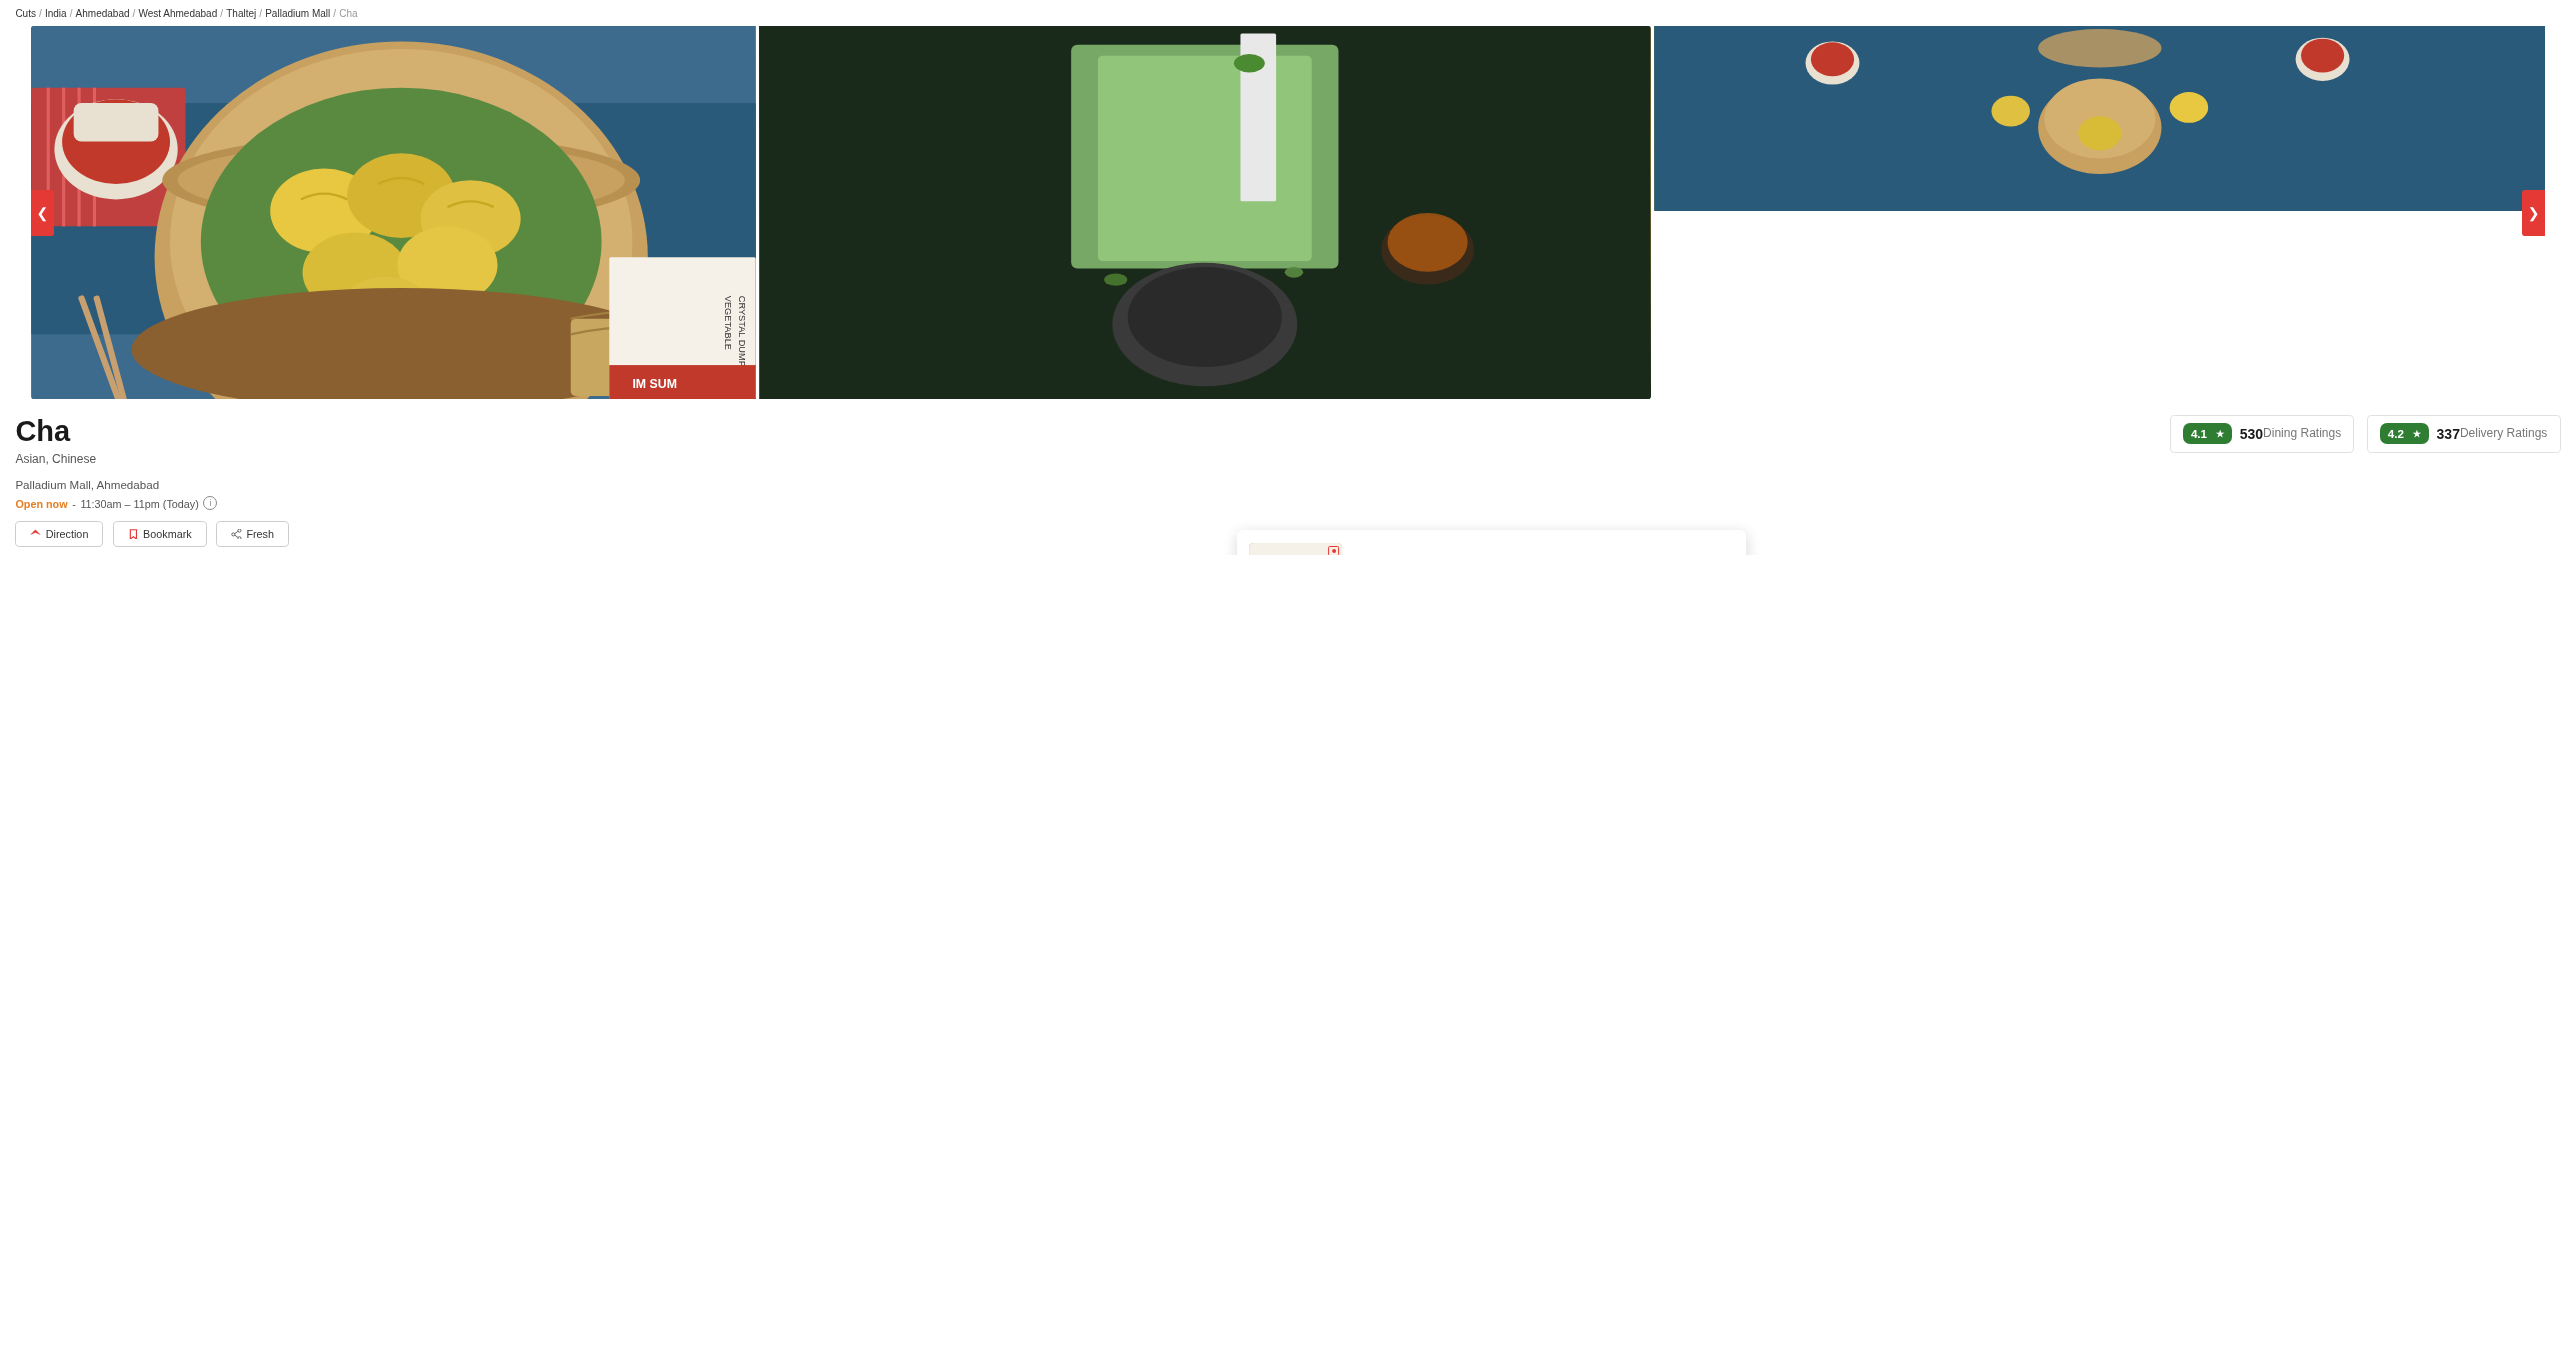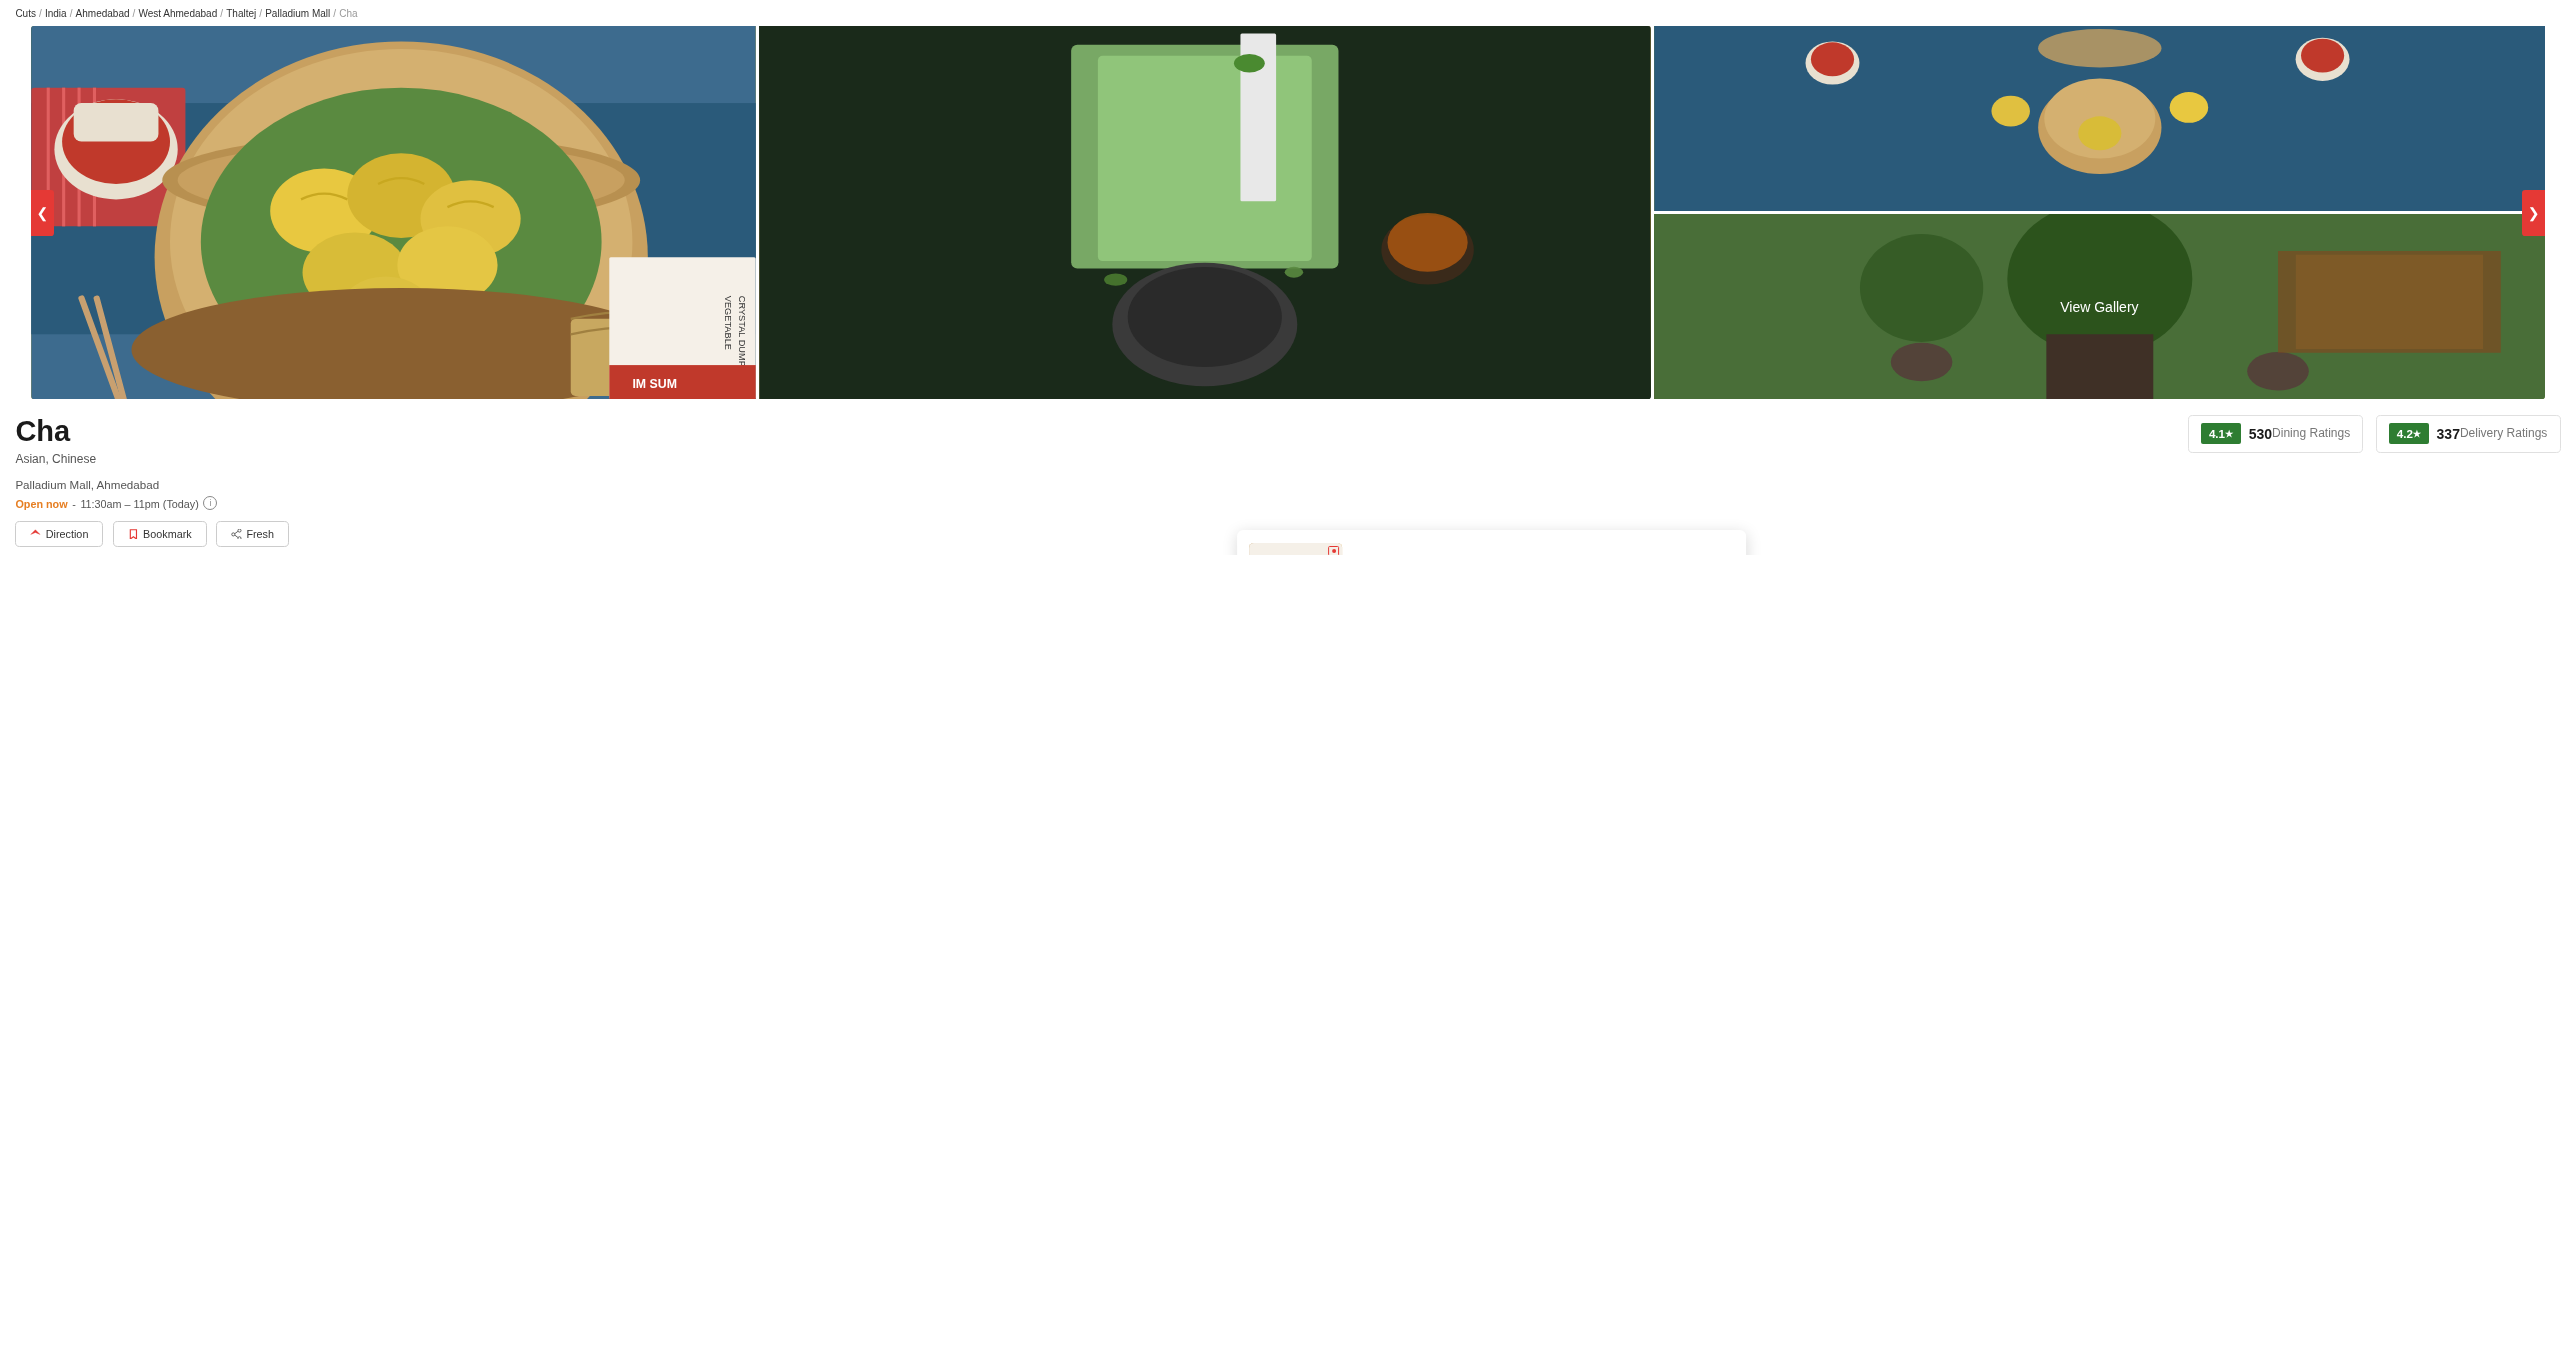--- a/index.html
+++ b/index.html
@@ -166,26 +166,26 @@
       gap: 7.7px;
       padding: 7.7px 12.3px;
       border: 0.8px solid #e0e0e0;
       border-radius: 4.6px;
       background: #fff;
     }
     .rating-badge {
       background: #2e7d32;
       color: white;
       padding: 3.9px 7.7px;
-      border-radius: 2px;
+      border-radius: 7px;
       font-size: 11.6px;
       font-weight: 700;
       display: flex;
       align-items: center;
-      gap: 0;
+      gap: 9px;
       white-space: nowrap;
     }
     .rating-badge .star { font-size: 9.3px; }
     .rating-info {
       display: flex;
       flex-direction: row;
     }
     .rating-count {
       font-size: 14px;
       font-weight: 700;
@@ -355,39 +355,20 @@
 
           <ellipse cx="20%" cy="20%" rx="35" ry="28" fill="#e8e0d0"></ellipse>
           <ellipse cx="20%" cy="18%" rx="28" ry="22" fill="#c0392b"></ellipse>
           <ellipse cx="75%" cy="18%" rx="35" ry="28" fill="#e8e0d0"></ellipse>
           <ellipse cx="75%" cy="16%" rx="28" ry="22" fill="#c0392b"></ellipse>
 
           <ellipse cx="50%" cy="12%" rx="80" ry="25" fill="#c8a060" opacity="0.8"></ellipse>
         </svg>
       </div>
 
-      <div class="gallery-cell view-gallery-cell bg-restaurant">
-        <svg width="100%" height="100%" xmlns="http://www.w3.org/2000/svg" viewBox="0 0 1156 240">
-
-          <rect width="100%" height="100%" fill="#7ab85e"></rect>
-
-          <ellipse cx="50%" cy="35%" rx="120" ry="100" fill="#4a8a30"></ellipse>
-          <ellipse cx="30%" cy="40%" rx="80" ry="70" fill="#5a9a40"></ellipse>
-          <rect x="44%" y="65%" width="12%" height="35%" fill="#6a5040"></rect>
-
-          <ellipse cx="30%" cy="80%" rx="40" ry="25" fill="#8a7060"></ellipse>
-          <ellipse cx="70%" cy="85%" rx="40" ry="25" fill="#8a7060"></ellipse>
-
-          <rect x="70%" y="20%" width="25%" height="55%" fill="#e07030" opacity="0.6"></rect>
-          <rect x="72%" y="22%" width="21%" height="51%" fill="#f0a040" opacity="0.5"></rect>
-        </svg>
-        <div class="view-gallery-overlay">
-          <span>View Gallery</span>
-        </div>
-      </div>
 
       <div class="gallery-cell bg-drink" style="grid-row: 1 / 3; border-radius: 0 3.1px 3.1px 0;">
         <svg width="100%" height="100%" xmlns="http://www.w3.org/2000/svg" viewBox="0 0 1156 484">
           <rect width="100%" height="100%" fill="#1a2a1a"></rect>
 
           <rect x="35%" y="5%" width="30%" height="60%" rx="8" fill="#90c878" opacity="0.8"></rect>
           <rect x="38%" y="8%" width="24%" height="55%" rx="6" fill="#a0d888" opacity="0.6"></rect>
 
           <rect x="54%" y="2%" width="4%" height="45%" fill="#e8e8e8" rx="2"></rect>
 

